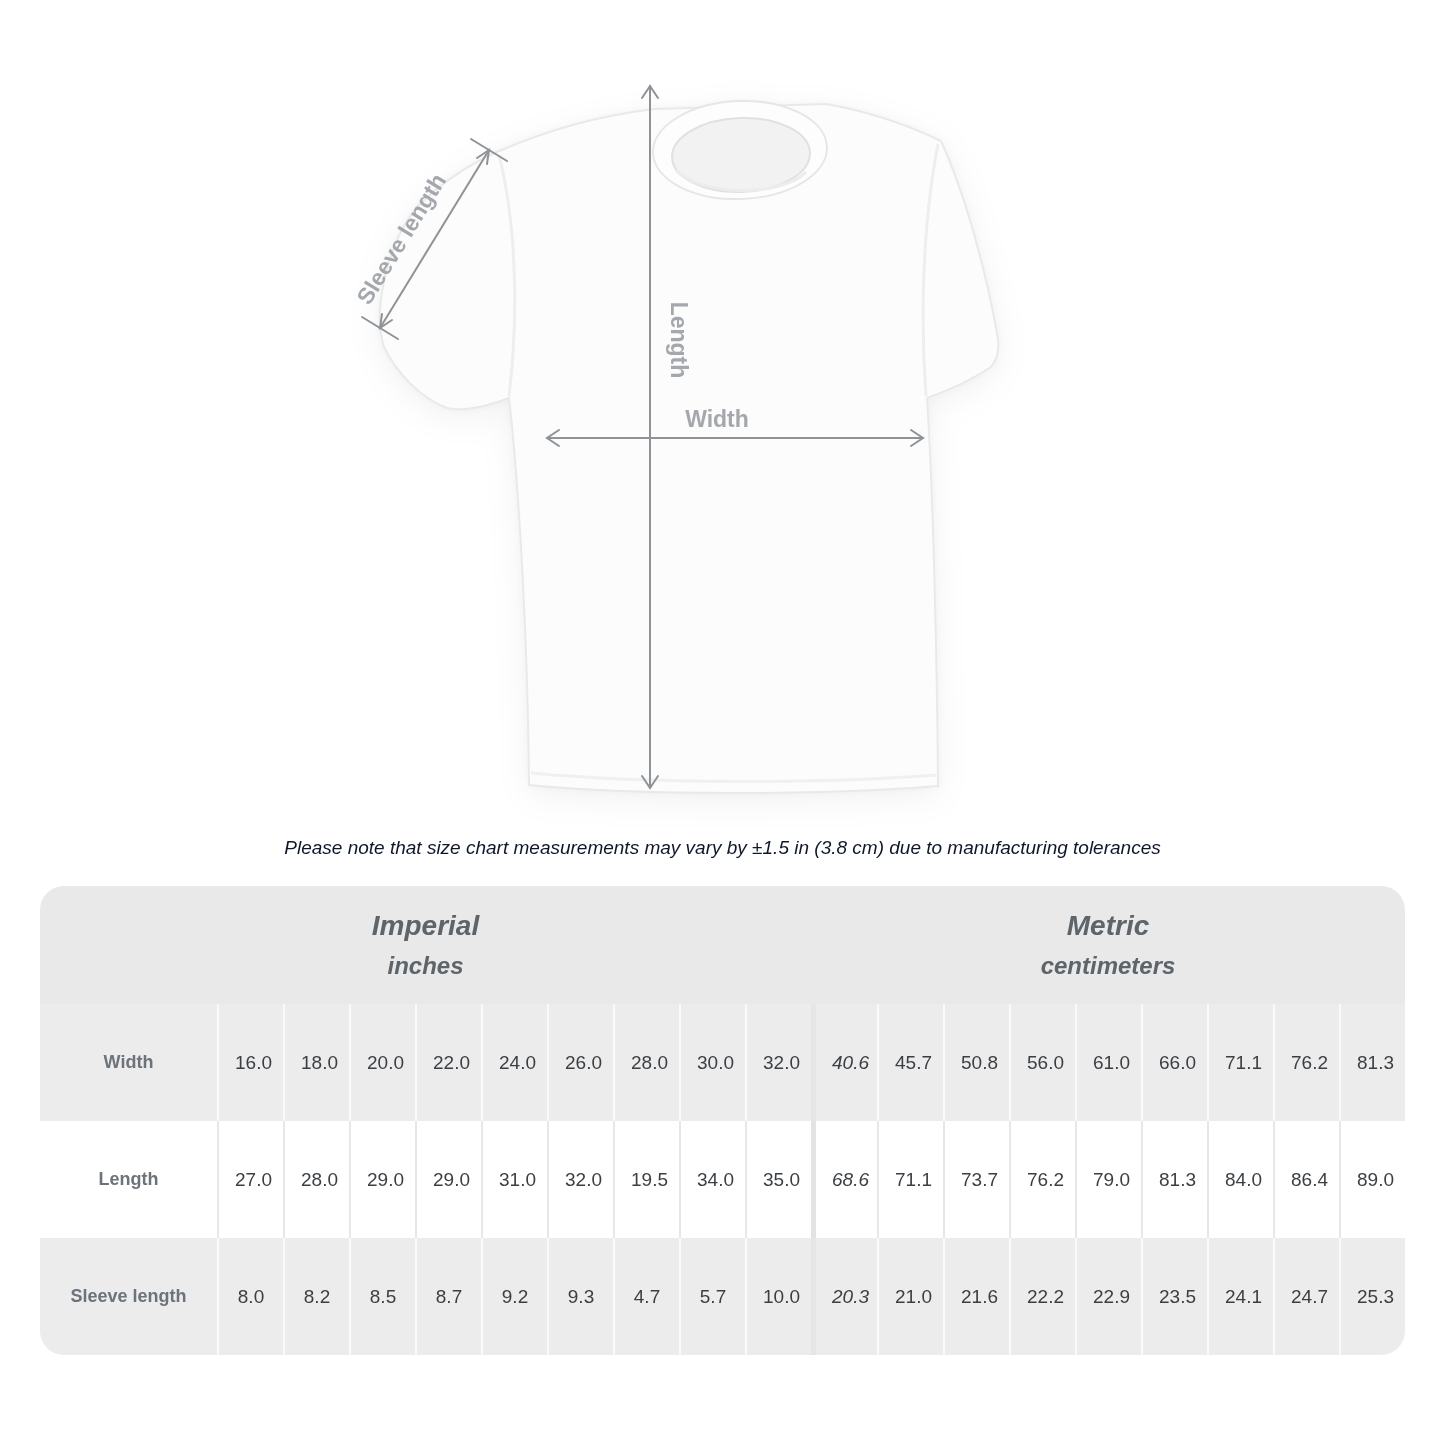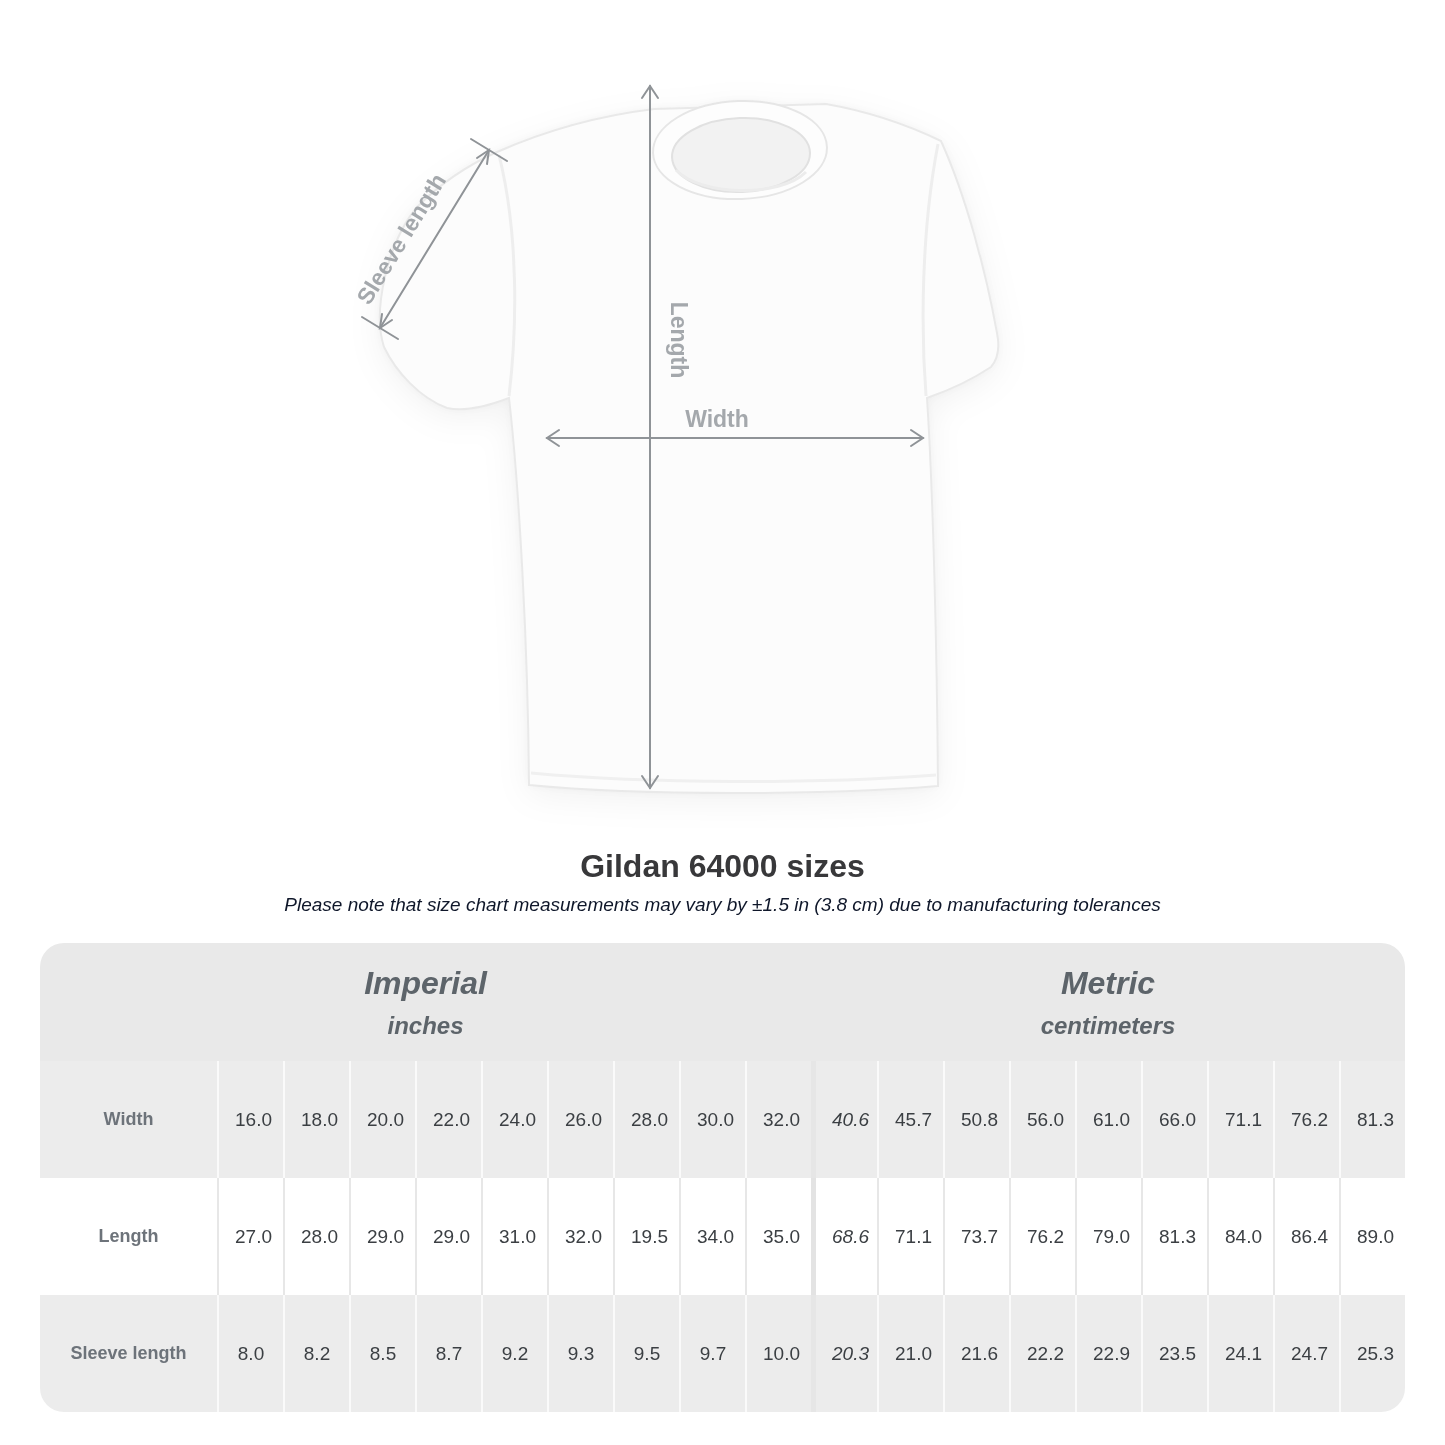--- a/index.html
+++ b/index.html
@@ -41,21 +41,21 @@
   th.band{
     height:118px;
     background:#e9e9e9;
     vertical-align:middle;
     text-align:center;
     padding:0;
   }
   th.band.left{border-top-left-radius:24px;}
   th.band.right{border-top-right-radius:24px;}
   .ug-name{
-    font-size:32px;
+    font-size:28px;
     font-weight:700;
     font-style:italic;
     color:#5d646a;
   }
   .ug-unit{
     margin-top:10px;
     font-size:24px;
     font-style:italic;
     color:#5d646a;
   }
@@ -159,21 +159,20 @@
       </g>
 
       <g font-family="Liberation Sans, sans-serif" font-size="23" font-weight="bold" fill="#a4a8ac">
         <text text-anchor="middle" transform="translate(408,243) rotate(-58.5)">Sleeve length</text>
         <text text-anchor="middle" transform="translate(671,340) rotate(90)">Length</text>
         <text text-anchor="middle" x="717" y="427">Width</text>
       </g>
     </svg>
   </div>
 
-  <h1 class="chart-title">Gildan 64000 sizes</h1>
   <p class="chart-note">Please note that size chart measurements may vary by ±1.5 in (3.8 cm) due to manufacturing tolerances</p>
 
   <table class="size-table">
     <colgroup>
       <col class="label-col">
     </colgroup>
     <thead>
       <tr>
         <th class="band left" colspan="10">
           <div class="ug-name">Imperial</div>
@@ -230,22 +229,22 @@
           <td>89.0</td>
         </tr>
         <tr class="shade">
           <th class="rowlabel">Sleeve length</th>
           <td>8.0</td>
           <td>8.2</td>
           <td>8.5</td>
           <td>8.7</td>
           <td>9.2</td>
           <td>9.3</td>
-          <td>9.5</td>
-          <td>9.7</td>
+          <td>4.7</td>
+          <td>5.7</td>
           <td>10.0</td>
           <td class="metric-start">20.3</td>
           <td>21.0</td>
           <td>21.6</td>
           <td>22.2</td>
           <td>22.9</td>
           <td>23.5</td>
           <td>24.1</td>
           <td>24.7</td>
           <td>25.3</td>

